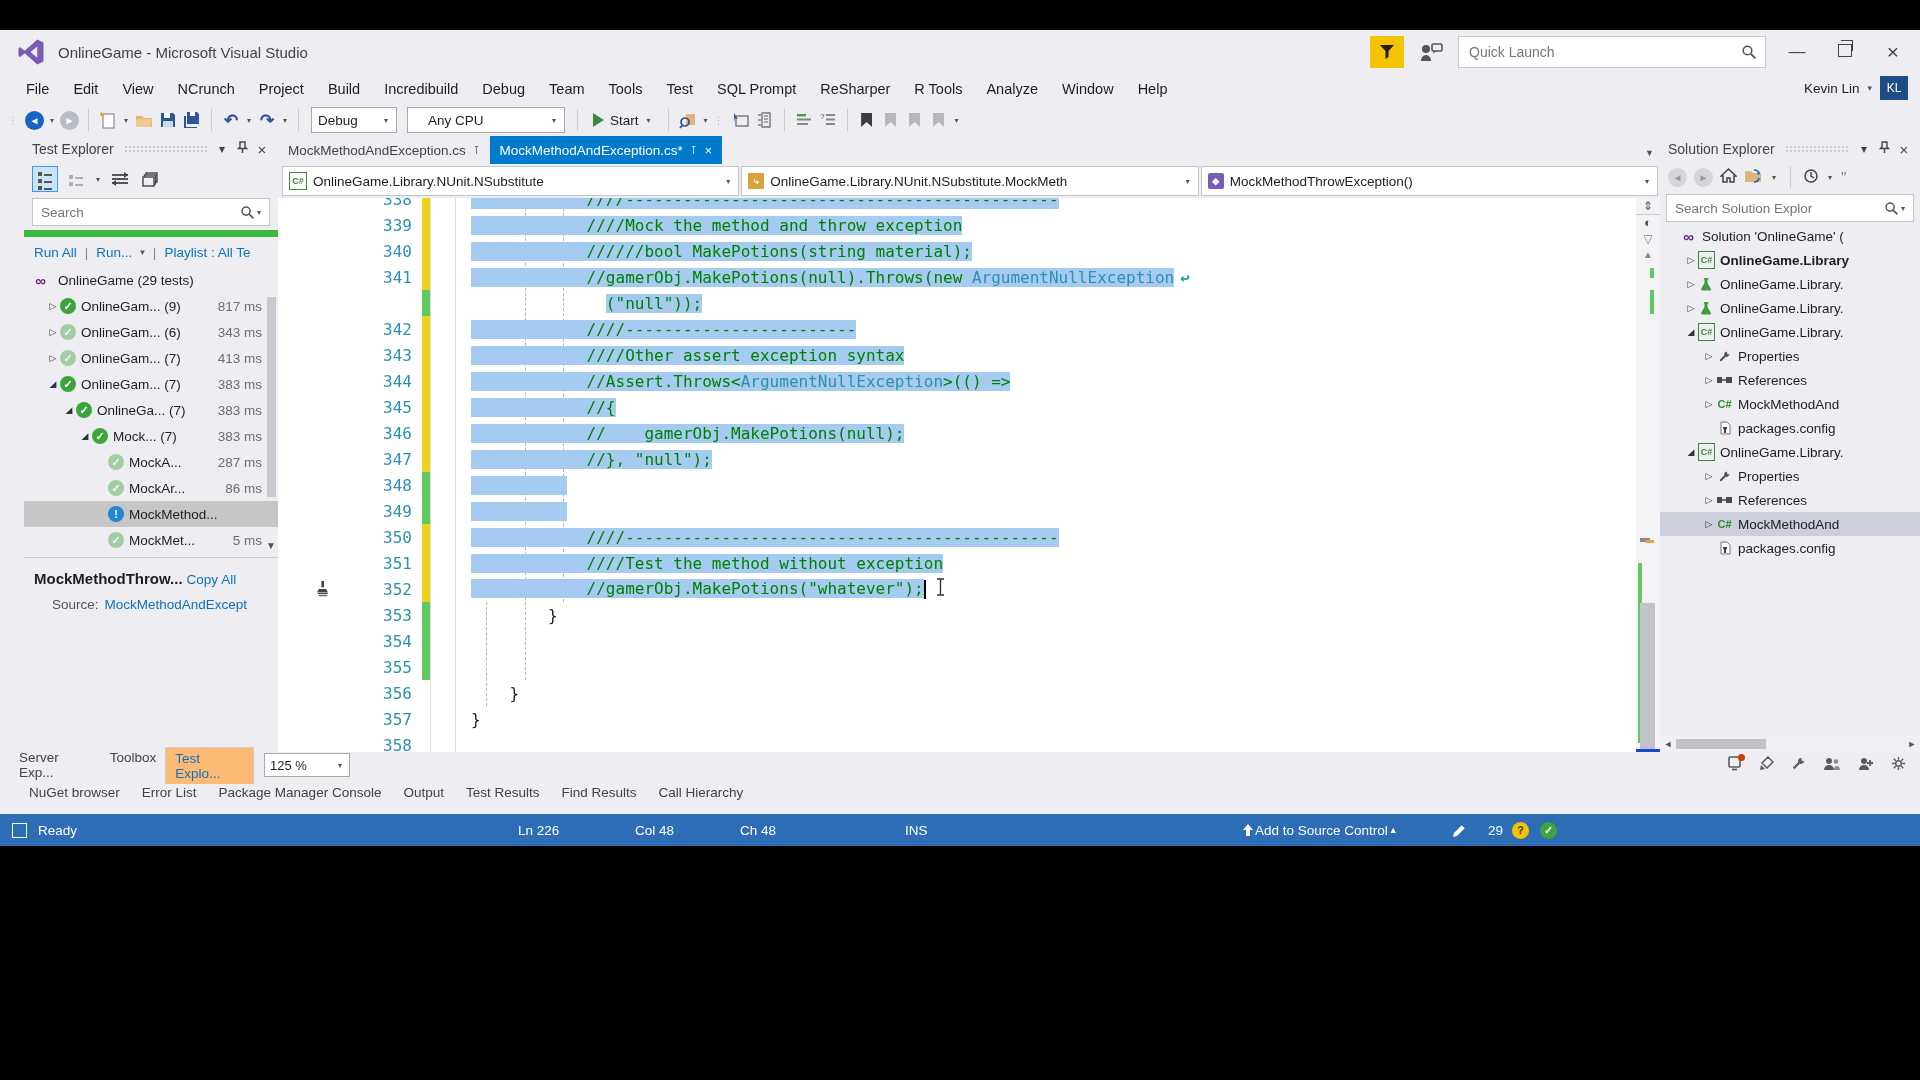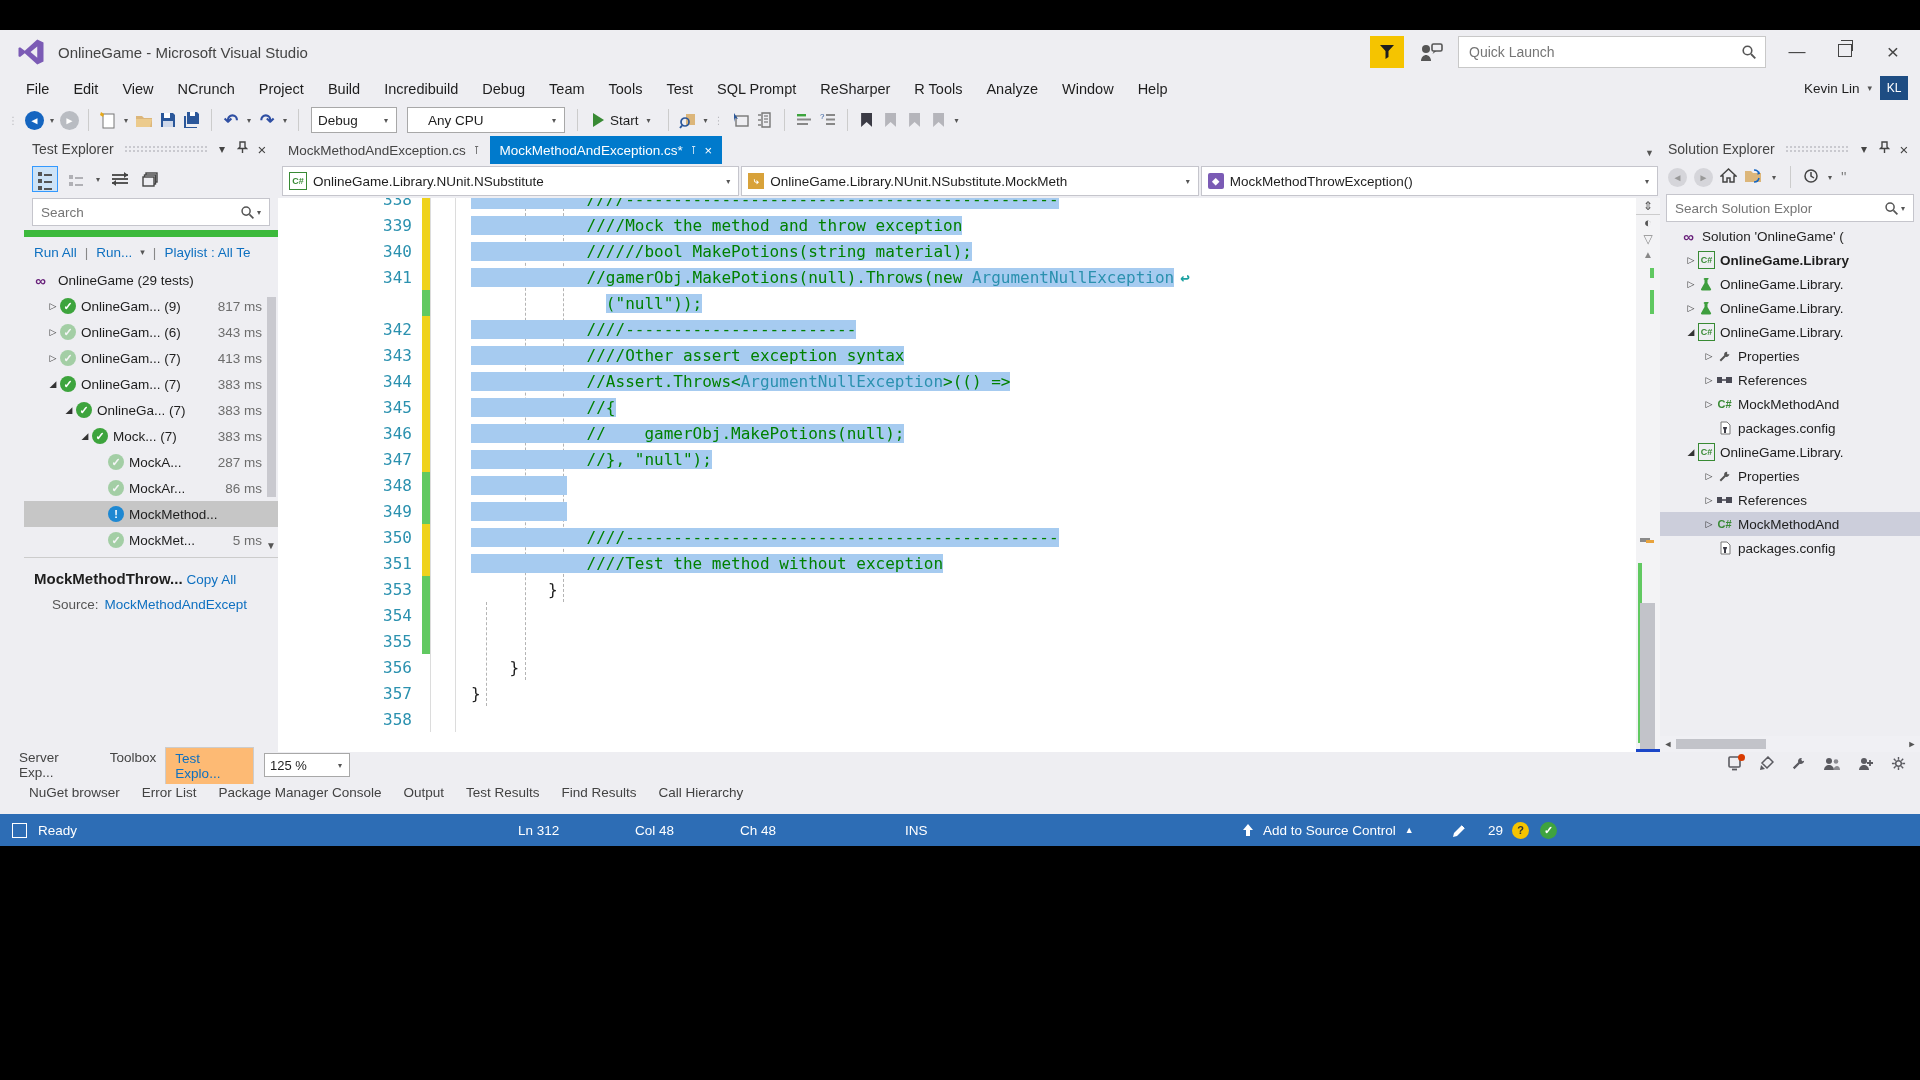--- a/index.html
+++ b/index.html
@@ -159,21 +159,21 @@
   
   .statusbar{position:absolute;left:0;right:0;bottom:0;height:32px;background:#2d6db5;color:#fff;font-size:13.5px;}
   .sb{position:absolute;top:0;height:32px;display:flex;align-items:center;}
   .sb-readyicon{left:12px;}
   .sqicon{width:13px;height:13px;border:1.5px solid #fff;}
   .sb-ready{left:38px;}
   .sb-ln{left:518px;}
   .sb-col{left:635px;}
   .sb-ch{left:740px;}
   .sb-ins{left:905px;}
-  .sb-scm{left:1242px;gap:9px;}
+  .sb-scm{left:1242px;gap:1px;}
   .sb-pencil{left:1452px;}
   .sb-count{left:1488px;}
   .sb-q{left:1512px;}
   .sb-chk{left:1540px;}
   .badge{width:17px;height:17px;border-radius:50%;display:flex;align-items:center;justify-content:center;font-size:11px;font-weight:bold;}
   .badge.q{background:#f5c400;color:#333;}
   .badge.ok{background:#3fa33f;color:#fff;}
 </style>
 </head>
 <body>
@@ -619,20 +619,36 @@
                 <div class="chg y"></div>
                 <div class="out"></div>
                 <div class="ctext"><span class="selbg">            </span><span class="seg c selbg">////---------------------------------------------</span></div>
               </div>
               <div class="crow">
                 <div class="ind"></div>
                 <div class="num">351</div>
                 <div class="chg y"></div>
                 <div class="out"></div>
                 <div class="ctext"><span class="selbg">            </span><span class="seg c selbg">////Test the method without exception</span></div>
+              </div>
+              <div class="crow">
+                <div class="ind">
+                  <svg width="17" height="17" viewBox="0 0 16 16">
+                    <rect x="7" y="0" width="2.4" height="6" fill="#444"></rect>
+                    <path d="M4.5 7.5h7l1.5 3h-10z" fill="#444"></path>
+                    <path d="M3.5 11h9.5v1.2H3.5z" fill="#444"></path>
+                    <path d="M4 13h8.6v1.6l-1-.6-1 .6-1-.6-1 .6-1-.6-1 .6-1-.6-1 .6z" fill="#666"></path>
+                  </svg>
+                </div>
+                <div class="num">352</div>
+                <div class="chg y"></div>
+                <div class="out"></div>
+                <div class="ctext"><span class="selbg">            </span><span class="seg c selbg">//gamerObj.MakePotions("whatever");</span><span class="caret-bar"></span><span class="ibeam"><svg width="9" height="18" viewBox="0 0 9 18">
+                      <path d="M1 1h7M4.5 1v16M1 17h7" stroke="#333" stroke-width="1.4" fill="none"></path>
+                    </svg></span></div>
               </div>
               <div class="crow">
                 <div class="ind"></div>
                 <div class="num">353</div>
                 <div class="chg g"></div>
                 <div class="out"></div>
                 <div class="ctext"><span>        </span><span class="seg p">}</span></div>
               </div>
               <div class="crow">
                 <div class="ind"></div>
@@ -898,21 +914,21 @@
         <span class="ptab">Test Results</span>
         <span class="ptab">Find Results</span>
         <span class="ptab">Call Hierarchy</span>
       </div>
 
   <div class="statusbar">
     <span class="sb sb-readyicon">
           <span class="sqicon"></span>
         </span>
     <span class="sb sb-ready">Ready</span>
-    <span class="sb sb-ln">Ln 312</span>
+    <span class="sb sb-ln">Ln 226</span>
     <span class="sb sb-col">Col 48</span>
     <span class="sb sb-ch">Ch 48</span>
     <span class="sb sb-ins">INS</span>
     <span class="sb sb-scm">
       <svg width="12" height="14" viewBox="0 0 12 14">
             <path d="M6 1l5 6H8v6H4V7H1z" fill="#fff"></path>
           </svg>
       <span>Add to Source Control</span>
       <span style="font-size:9px;">▲</span>
     </span>

